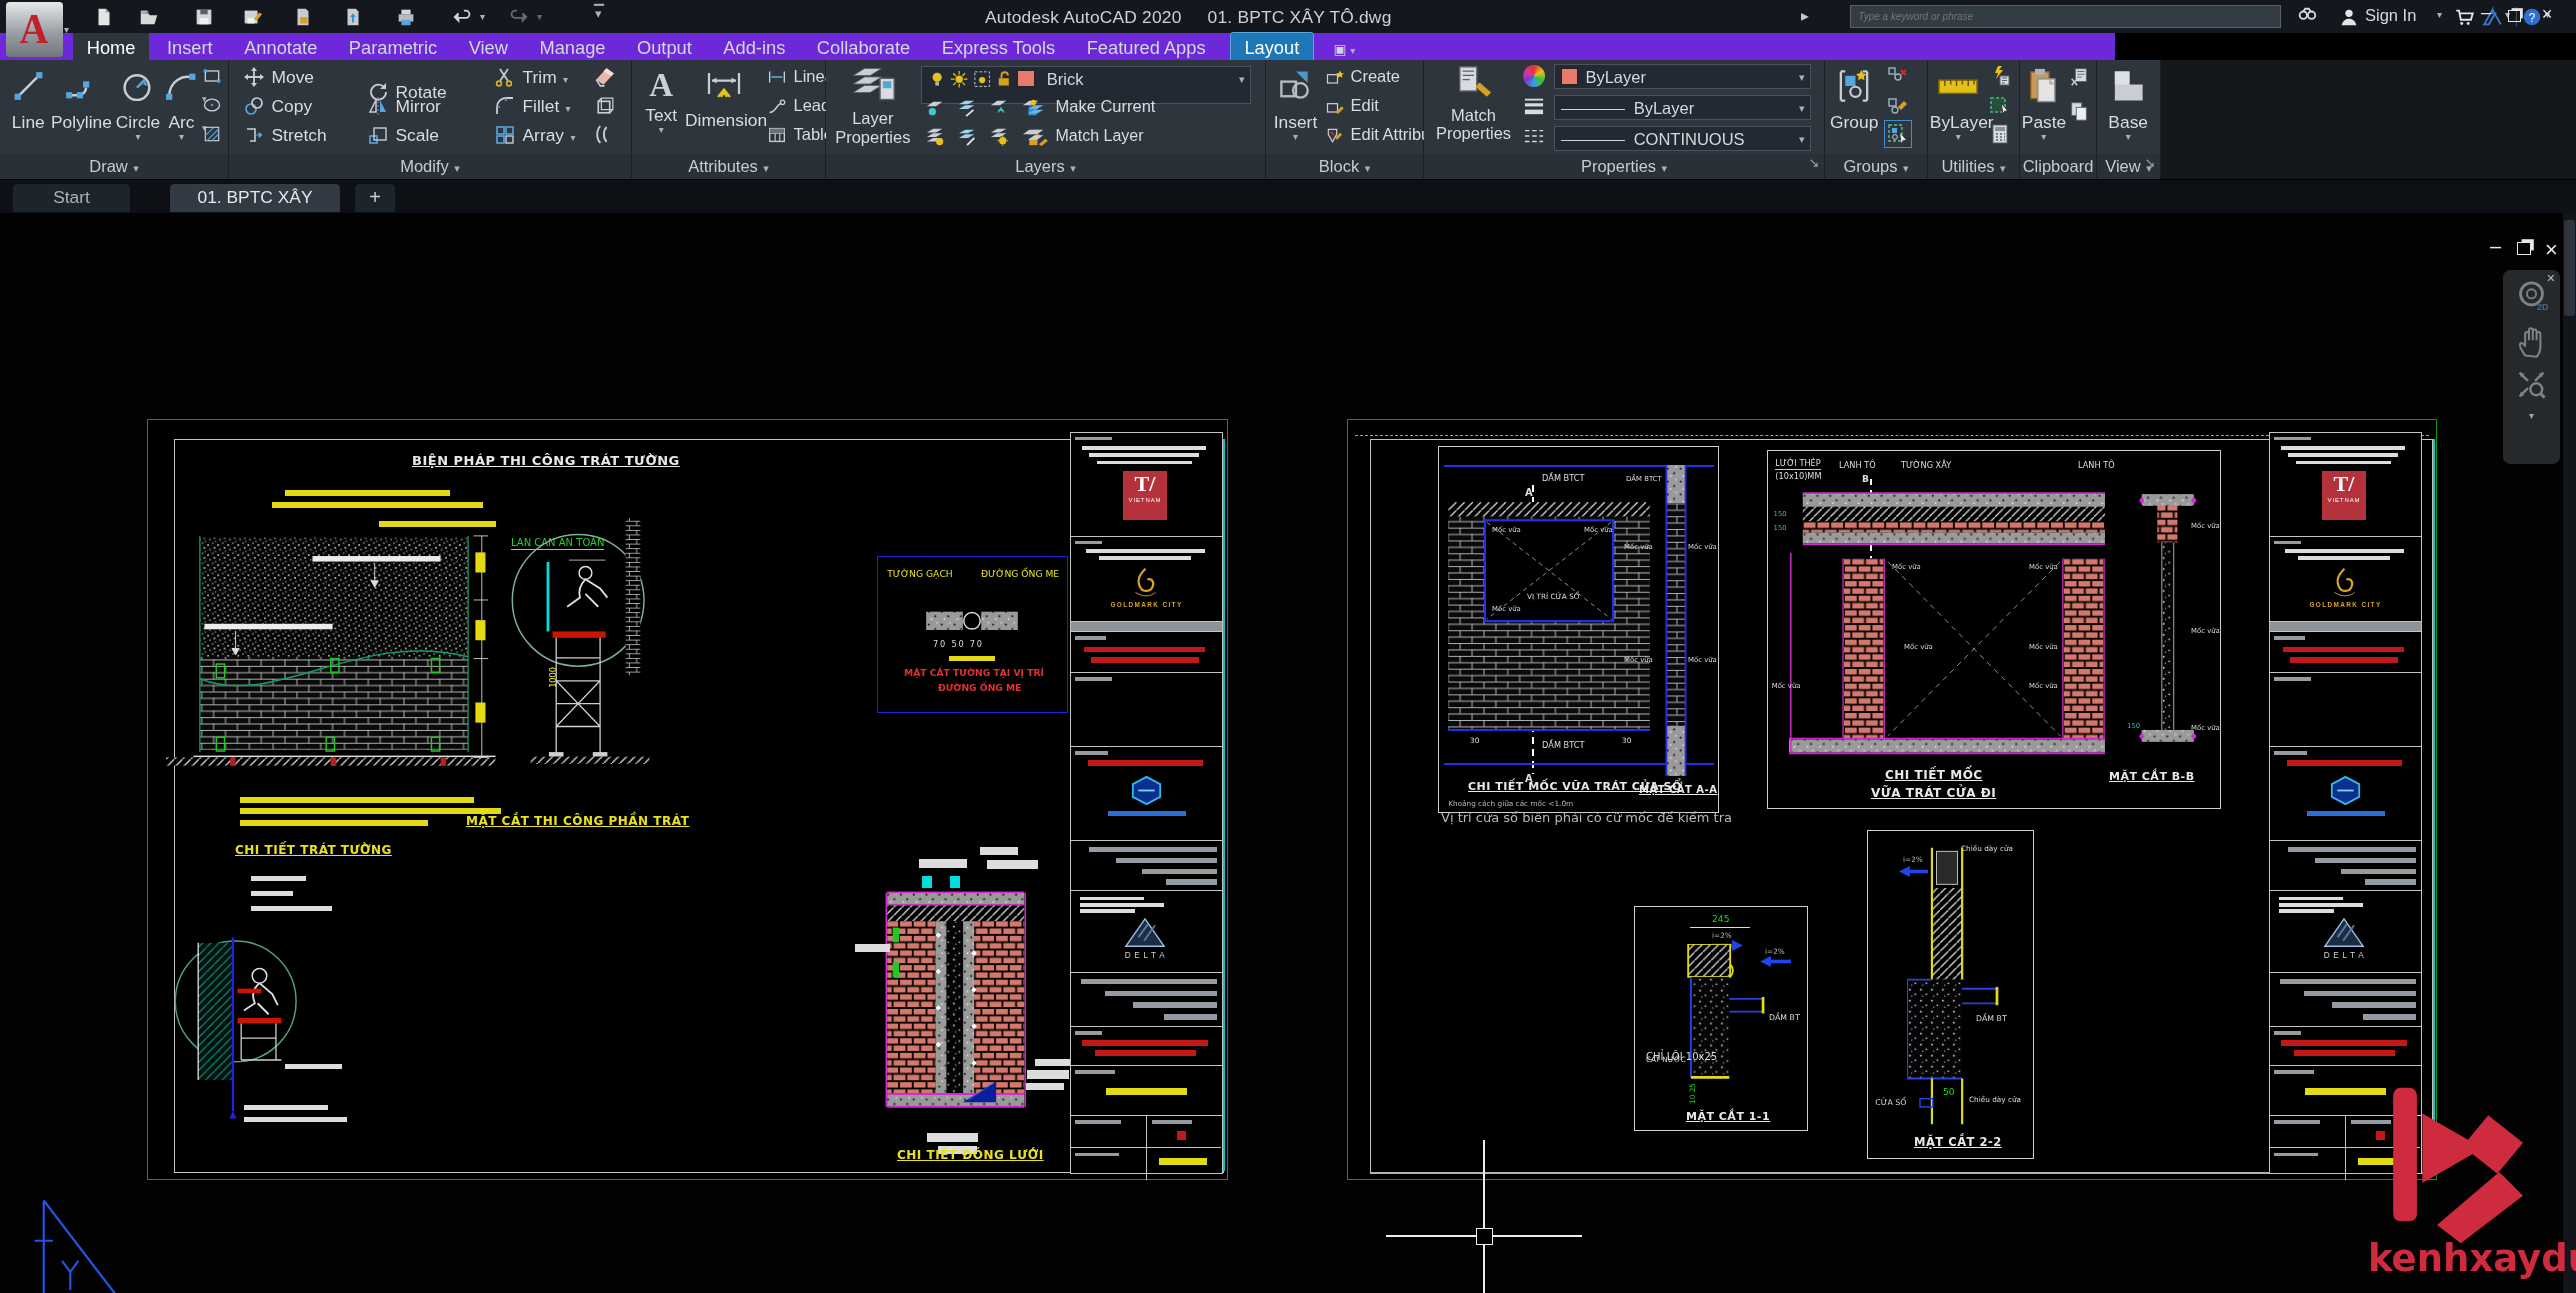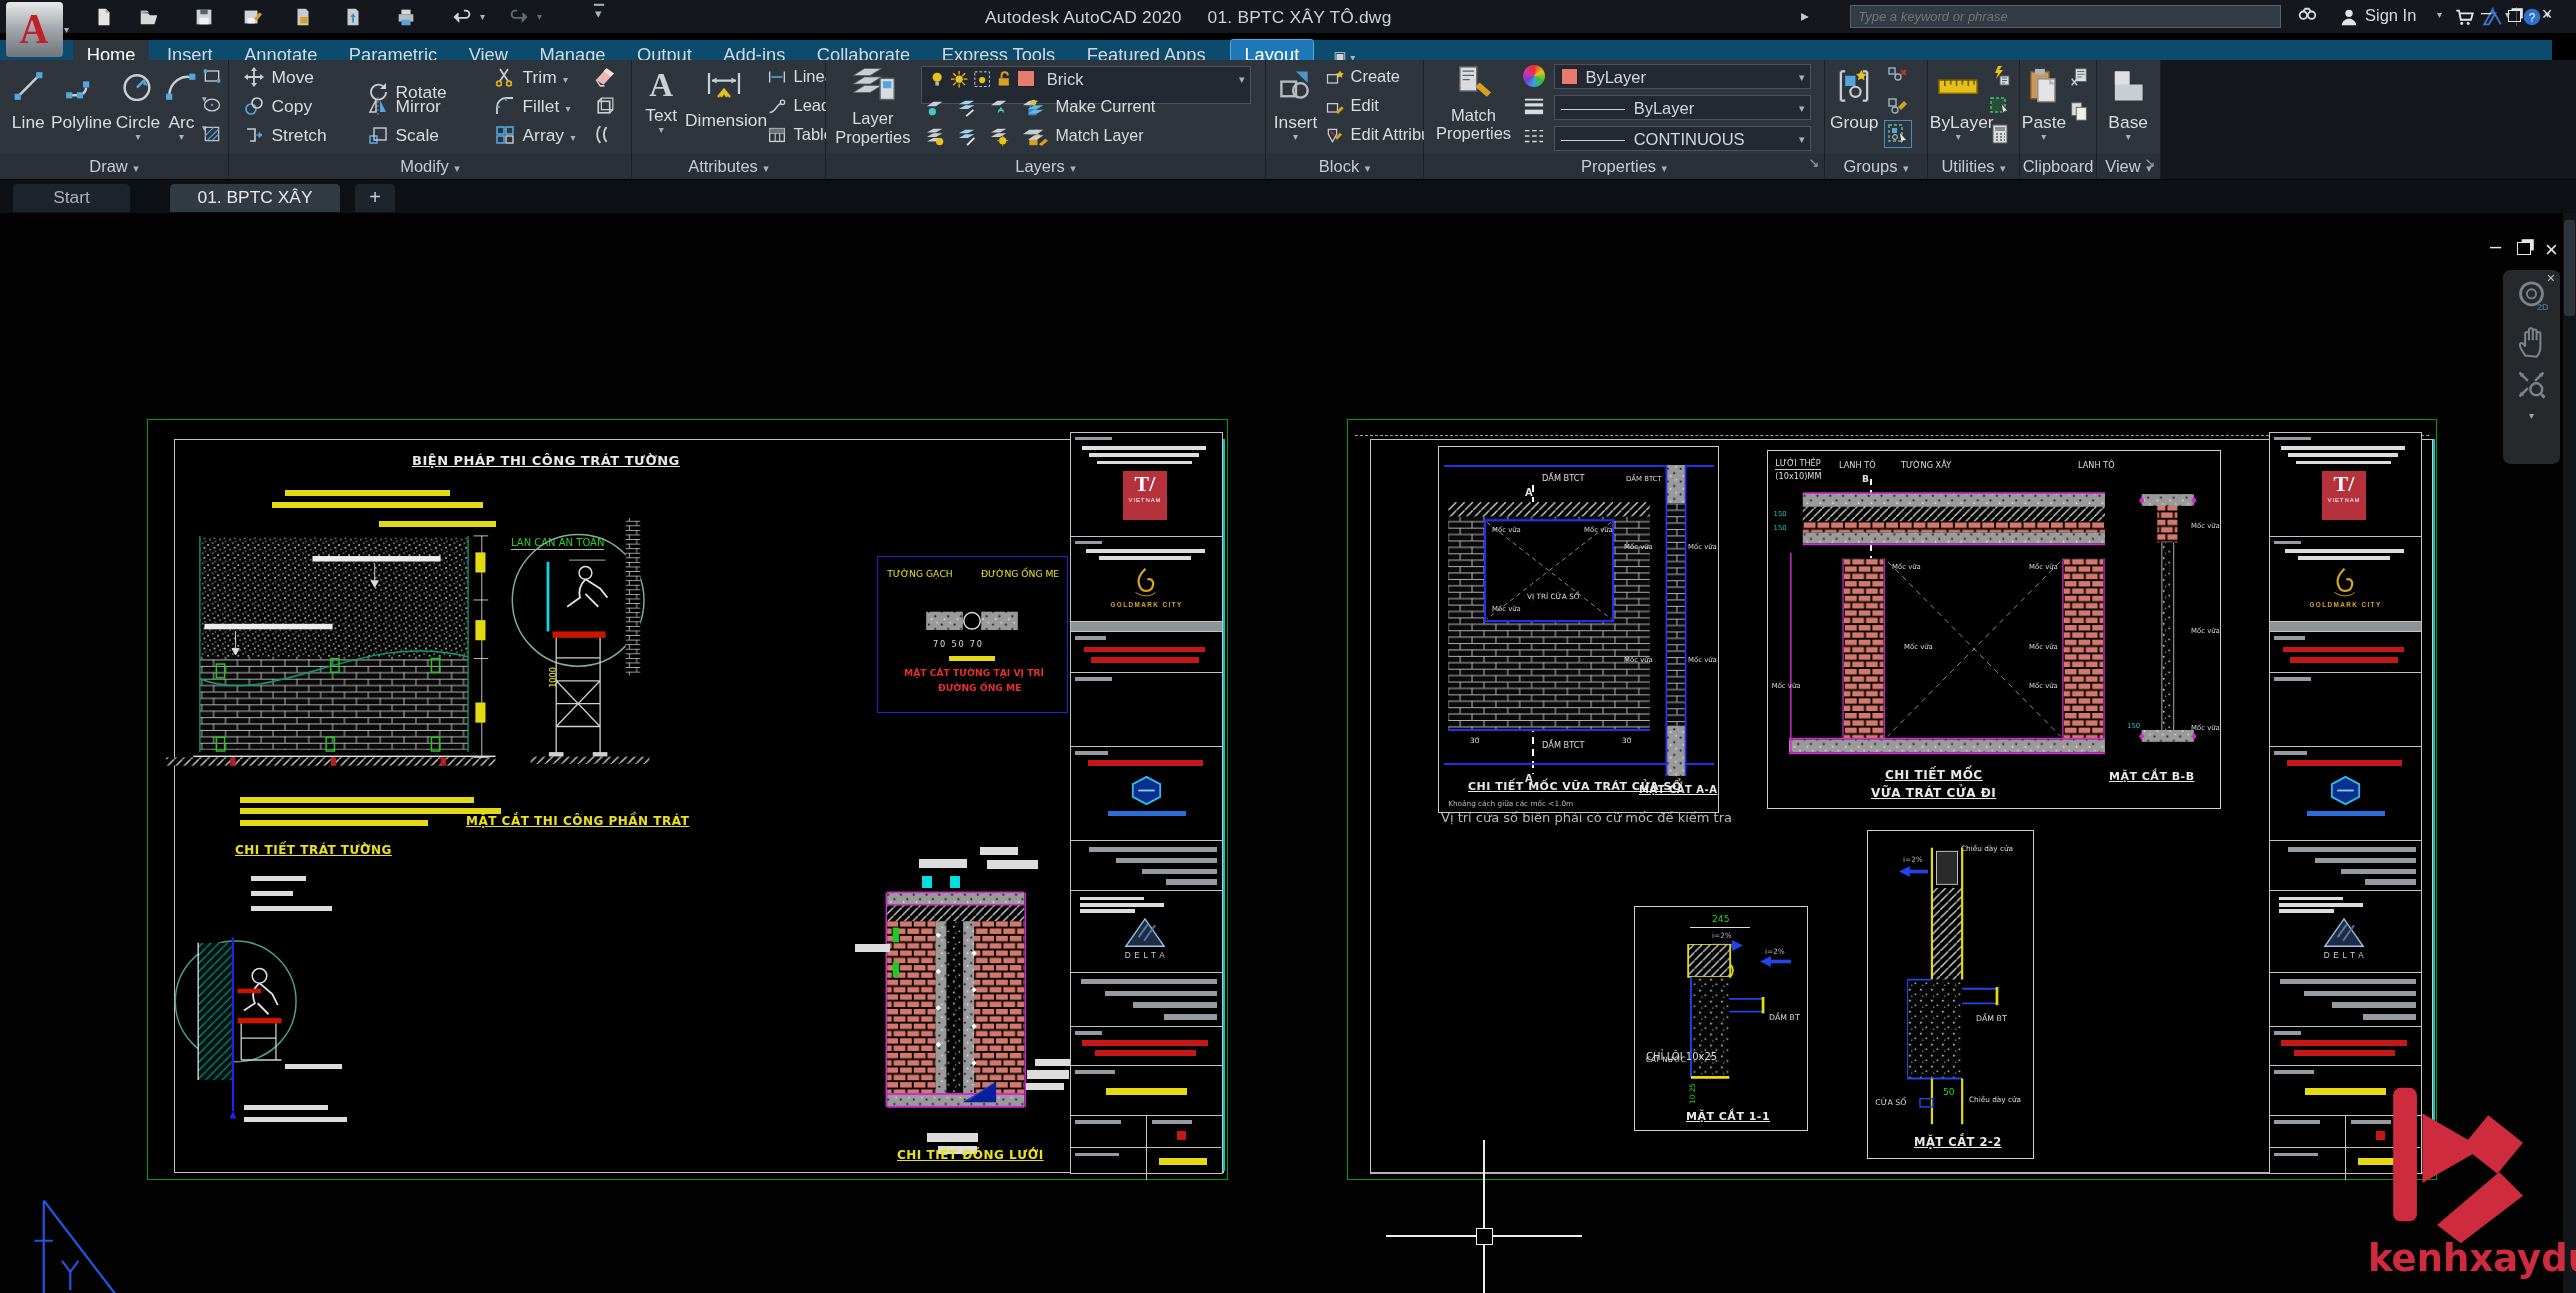--- a/index.html
+++ b/index.html
@@ -10,25 +10,25 @@
   
   #tbar{position:absolute;left:0;top:0;width:2576px;height:33px;background:#14181e}
   .qico{position:absolute;top:5.5px;width:24px;height:22px}
   .qico svg{width:24px;height:22px;display:block}
   #appbadge{position:absolute;left:5.5px;top:1.8px;width:57px;height:55px;border-radius:3.7px;
     background:linear-gradient(#e8e8e8,#9aa0a6 55%,#70767c);z-index:30;display:flex;align-items:center;justify-content:center}
   #appbadge .A{font-weight:bold;font-size:40px;color:#c2202c;font-family:"Liberation Serif",serif;line-height:1;transform:scaleY(1.05)}
   #ttext{position:absolute;top:7.3px;left:985px;font-size:17.4px;color:#cdd2d8;letter-spacing:0.2px}
   #ttext b{font-weight:normal;margin-left:26px}
   #search{position:absolute;left:1850px;top:4.6px;width:431px;height:23px;background:#333b44;border:0.9px solid #59626c;
-    color:#eab308;font-style:italic;font-size:13px;padding:0 7.3px;box-sizing:border-box;font-family:"Liberation Sans",sans-serif}
+    color:#eab308;font-style:italic;font-size:10px;padding:0 7.3px;box-sizing:border-box;font-family:"Liberation Sans",sans-serif}
   .tbtn{position:absolute;top:4.6px;color:#d5dade;font-size:15.6px}
   .winb{position:absolute;top:8.2px;color:#e8e8e8;font-size:18.3px;line-height:16.5px;text-align:center;width:22px;height:18.3px}
   
-  #trow{position:absolute;left:0;top:40px;width:2552px;height:27.5px;background:#0c4a6e}
+  #trow{position:absolute;left:0;top:33px;width:2115px;height:27.5px;background:#6d28d9}
   .rtab{position:relative;display:inline-block;padding:3.7px 13.7px 4.6px;font-size:18.3px;color:#d3d8dd;cursor:default}
   .rtab.act{background:#2f353d;color:#fff}
   .rtab.hl{background:#1e78b8;color:#fff;border-radius:1.8px;outline:0.9px solid #58a8dc;margin-left:7.3px}
   
   #rib{position:absolute;left:0;top:60px;width:2576px;height:119px;background:#14181d}
   #panels{position:absolute;left:0;top:0;height:119px;display:flex}
   .pan{position:relative;background:#2f353d;border-right:0.9px solid #1b2026;box-sizing:border-box}
   .pc{position:absolute;left:0;top:0;right:0;height:94px}
   .pl{position:absolute;left:0;bottom:0;right:0;height:25px;background:#2a3038;color:#c6ccd3;font-size:16.5px;
       text-align:center;line-height:24px}

